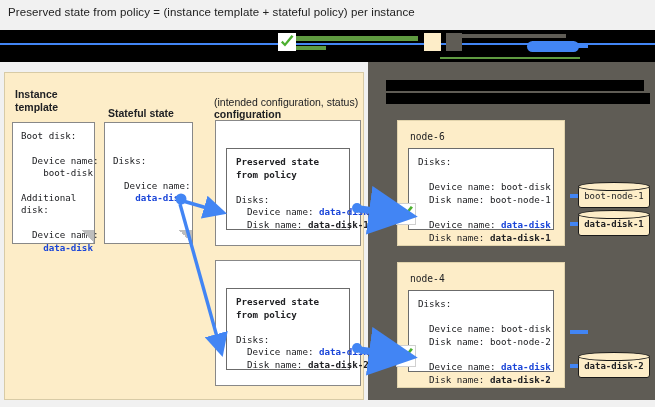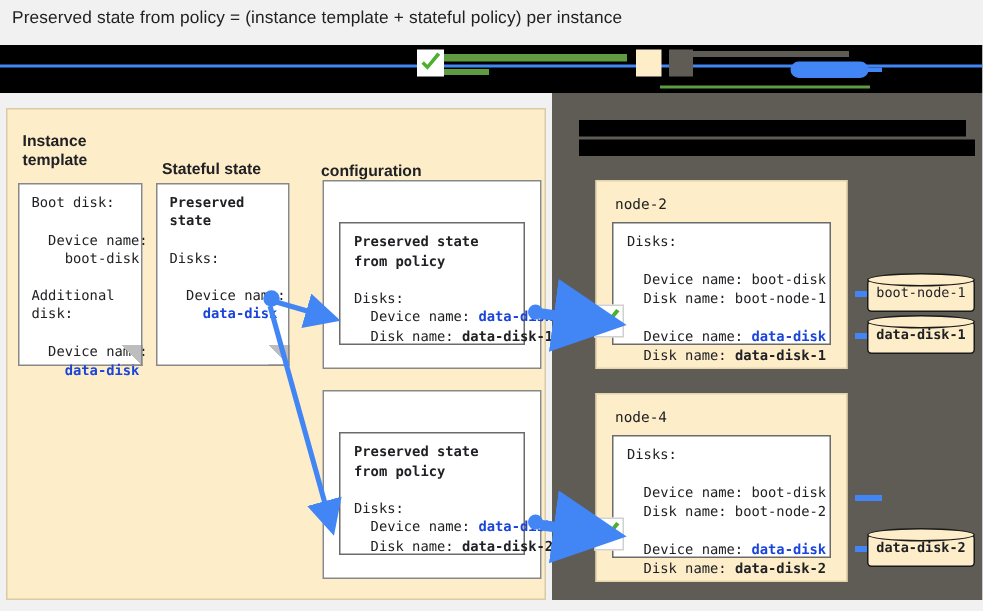--- a/index.html
+++ b/index.html
@@ -187,39 +187,39 @@
   <div class="panel-cream"></div>
 
   <div class="panel-gray"></div>
 
   <div class="redact" style="left:386px;top:80px;width:258px;height:11px;"></div>
   <div class="redact" style="left:386px;top:93px;width:264px;height:11px;"></div>
 
   <div class="col-head" style="left:15px;top:88px;">Instance
 template</div>
   <div class="col-head" style="left:108px;top:107px;">Stateful state</div>
+  <div class="col-head col-sub" style="left:214px;top:96px;">(intended configuration, status)</div>
   <div class="col-head" style="left:214px;top:108px;">configuration</div>
 
   <div class="note" style="left:12px;top:122px;width:83px;height:122px;">
     <div class="body"><span class="mono">Boot disk:
 
   Device name:
     boot-disk
 
 Additional
 disk:
 
   Device name:
 </span><span class="mono blue">    data-disk</span></div>
     <div class="fold"></div>
   </div>
 
   <div class="note" style="left:104px;top:122px;width:89px;height:122px;">
-    <div class="body"><span class="mono b">Preserved
-state</span><span class="mono">
+    <div class="body"><span class="mono">
 
 Disks:
 
   Device name:
 </span><span class="mono blue">    data-disk</span></div>
     <div class="fold"></div>
   </div>
 
   <div class="box" style="left:215px;top:120px;width:146px;height:126px;">
     <div class="body" style="padding:8px 10px;">Instance: node-1</div>
@@ -239,21 +239,21 @@
   <div class="inner-box" style="left:226px;top:288px;width:124px;height:82px;">
     <div class="body"><span class="mono b">Preserved state
 from policy</span><span class="mono">
 
 Disks:
   Device name: </span><span class="mono blue">data-disk</span><span class="mono">
   Disk name: </span><span class="mono b">data-disk-2</span></div>
   </div>
 
   <div class="node-card" style="left:397px;top:120px;width:168px;height:126px;">
-    <div class="node-title">node-2</div>
+    <div class="node-title">node-6</div>
   </div>
   <div class="inner-box" style="left:408px;top:148px;width:146px;height:82px;">
     <div class="body"><span class="mono">Disks:
 
   Device name: boot-disk
   Disk name: boot-node-1
 
   Device name: </span><span class="mono blue">data-disk</span><span class="mono">
   Disk name: </span><span class="mono b">data-disk-1</span></div>
   </div>

